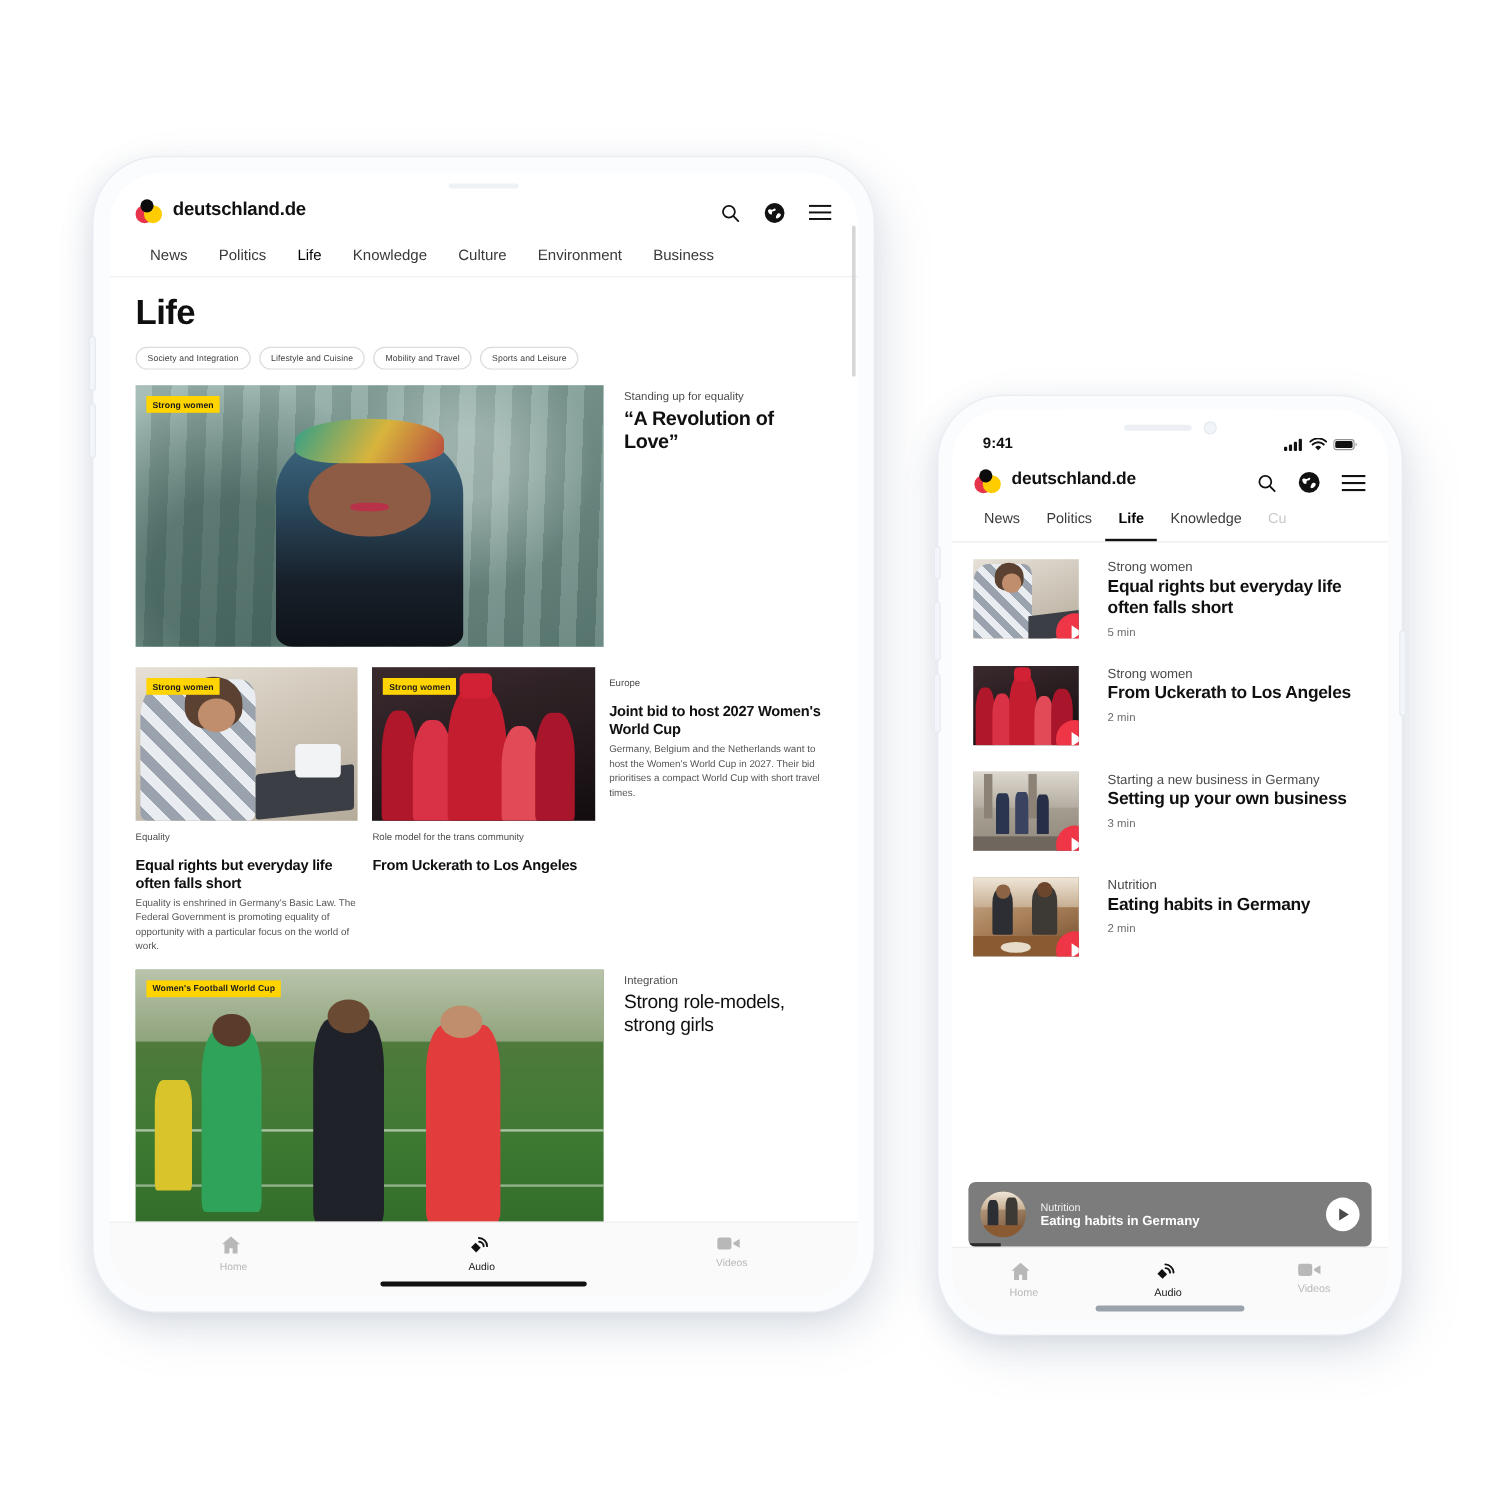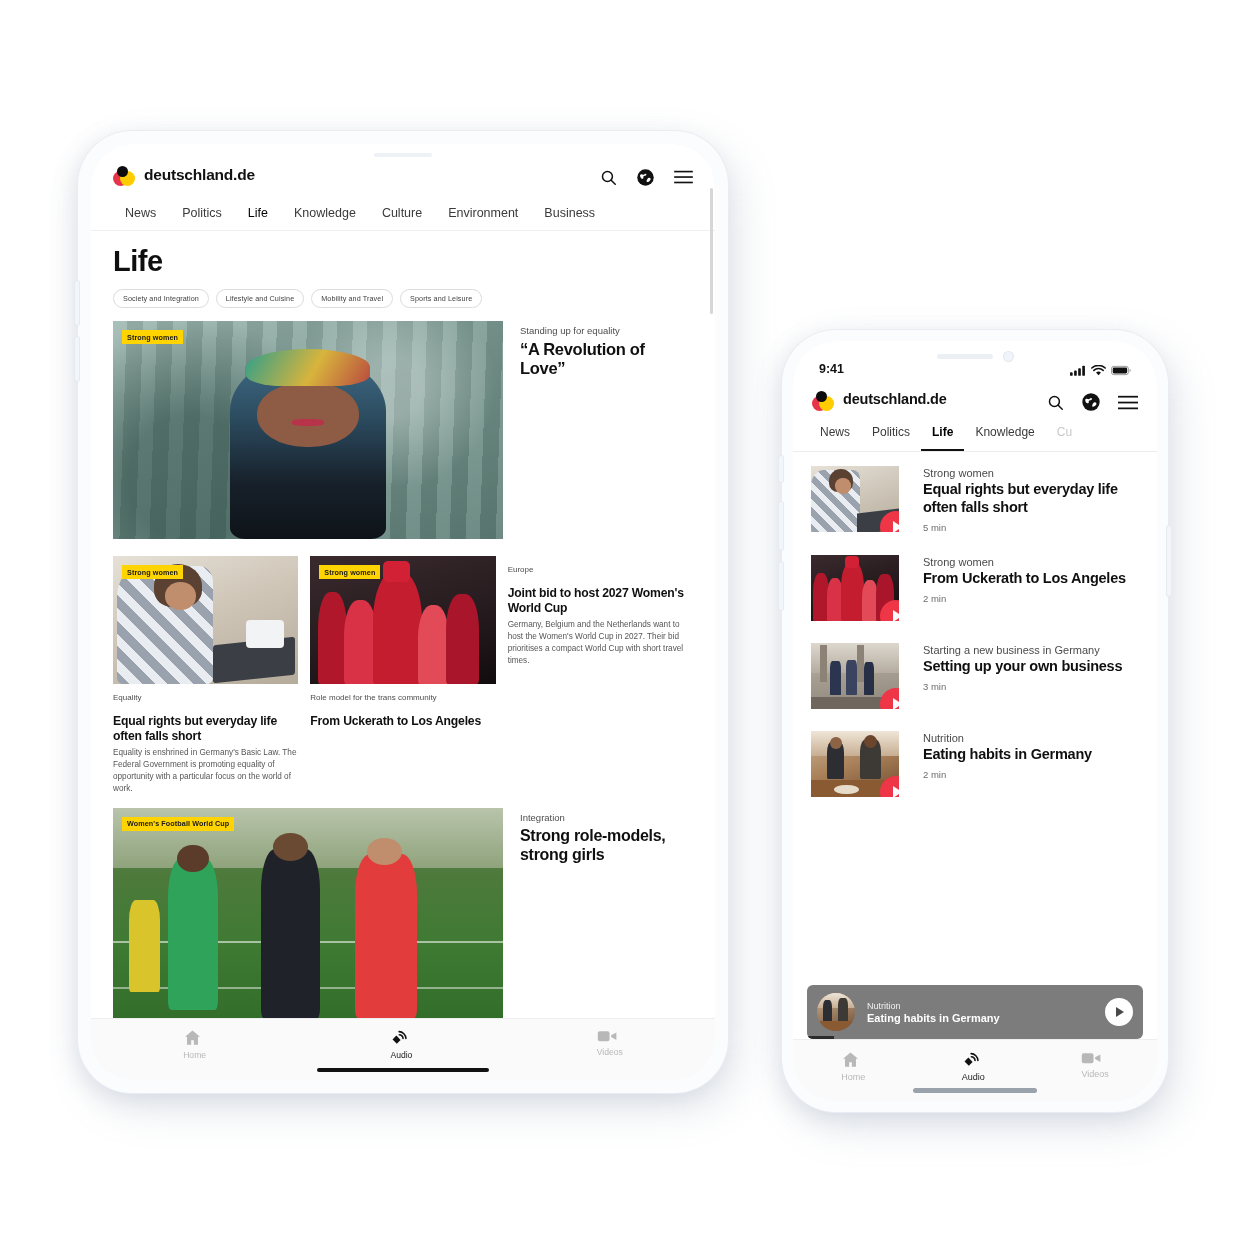--- a/index.html
+++ b/index.html
@@ -122,21 +122,21 @@
   #tablet .cards{ display:flex; gap:12px; padding: 17px 22px 0 22px; }
   #tablet .card{ width:194px; }
   #tablet .card .cimg{ width:100%; height:128px; position:relative; }
   #tablet .c-kicker{ font-size:8px; color:#4d4d4d; margin:9px 0 12px 0; }
   #tablet .c-title{ font-size:12.2px; font-weight:bold; color:#101010; line-height:1.2; letter-spacing:-.2px;}
   #tablet .c-body{ font-size:8.2px; color:#565656; line-height:1.45; margin-top:4px; }
 
   #tablet .wide-row{ display:flex; padding: 13px 22px 0 22px; }
   #tablet .wide-img{ width:390px; height:230px; position:relative; }
   #tablet .wide-text{ padding-left:17px; padding-top:4px; flex:1; }
-  #tablet .w-title{ font-size:16px; font-weight:bold; color:#101010; line-height:1.18; letter-spacing:-.3px; margin-top:3px;}
+  #tablet .w-title{ font-size:16px; font-weight:normal; color:#101010; line-height:1.18; letter-spacing:-.3px; margin-top:3px;}
   #tablet .w-body{ font-size:8.4px; color:#565656; line-height:1.5; margin-top:9px; }
 
   .scrollbar{
     position:absolute; right:2px; top:44px; width:3px; height:126px;
     background:#d6d6d6; border-radius:2px;
   }
 
   
   .tabbar{
     position:absolute; left:0; right:0; bottom:0;

